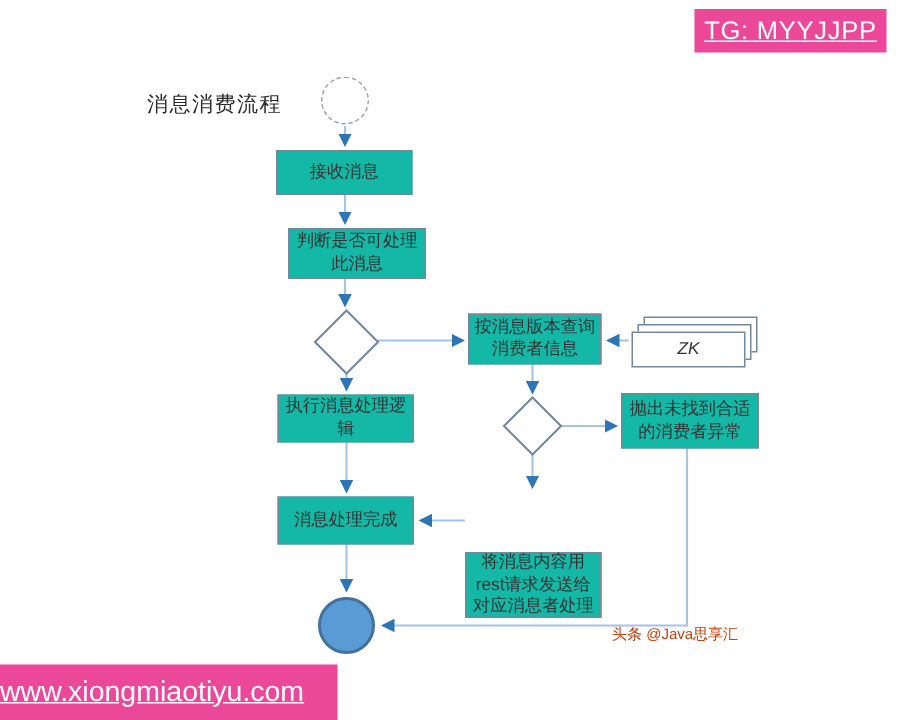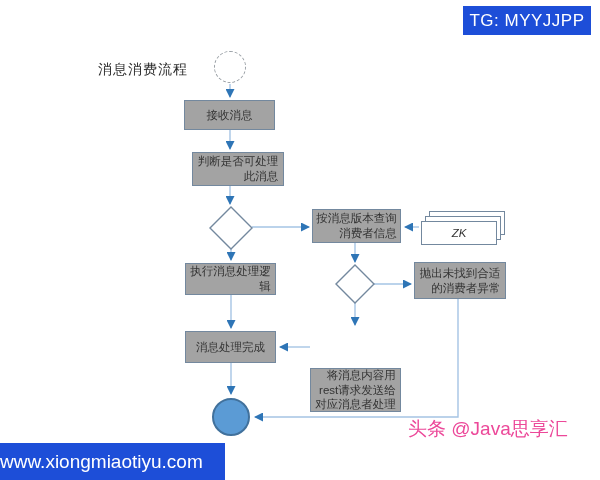--- a/index.html
+++ b/index.html
@@ -9,24 +9,25 @@
   }
   .stage{
     position:relative;
     width:600px;
     height:480px;
     background:#ffffff;
     overflow:hidden;
   }
   .banner{
     position:absolute;
-    background:#1d4ed8;
+    background:#ec4899;
     color:#ffffff;
     display:flex;
     align-items:center;
+    text-decoration:underline;
   }
   .banner-top{
     left:463px; top:6px; width:128px; height:29px;
     justify-content:center;
     font-size:17px;
     letter-spacing:0.5px;
   }
   .banner-bottom{
     left:0; top:443px; width:225px; height:37px;
     font-size:19px;
@@ -35,35 +36,35 @@
     position:absolute;
     left:98px; top:49px;
     font-size:14px;
     color:#2b2b2b;
     letter-spacing:1px;
     margin-top:12px;
   }
   .watermark{
     position:absolute;
     left:408px; top:416px;
-    font-size:19px;
-    color:#ec4899;
+    font-size:10px;
+    color:#c2410c;
   }
   svg.connectors{
     position:absolute;
     left:0; top:0;
   }
   .node{
     position:absolute;
-    background:#a3a3a3;
+    background:#14b8a6;
     border:1.4px solid #73889e;
     display:flex;
     align-items:center;
     justify-content:center;
-    text-align:right;
+    text-align:center;
     font-size:11.5px;
     line-height:1.3;
     color:#333333;
     white-space:pre-line;
     box-sizing:border-box;
   }
   .start-circle{
     position:absolute;
     left:214px; top:51px;
     width:32px; height:32px;

